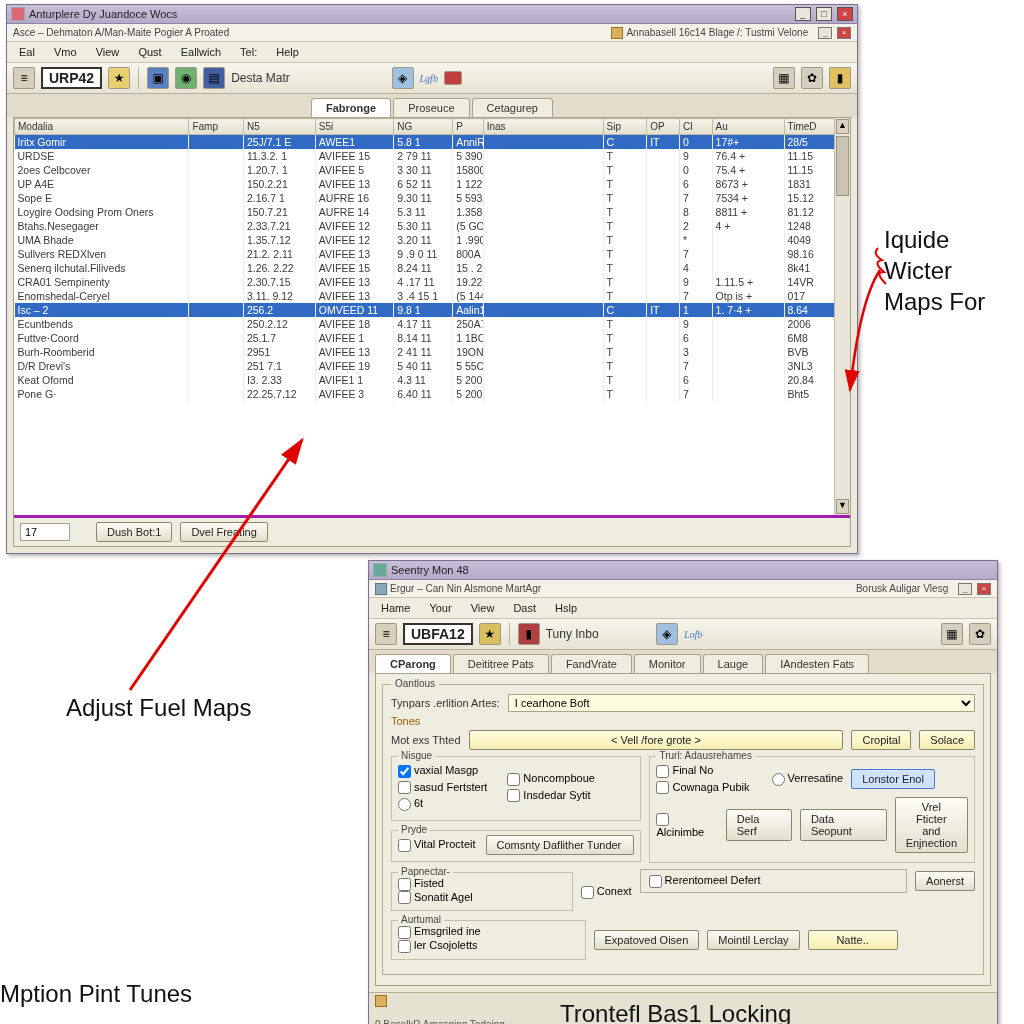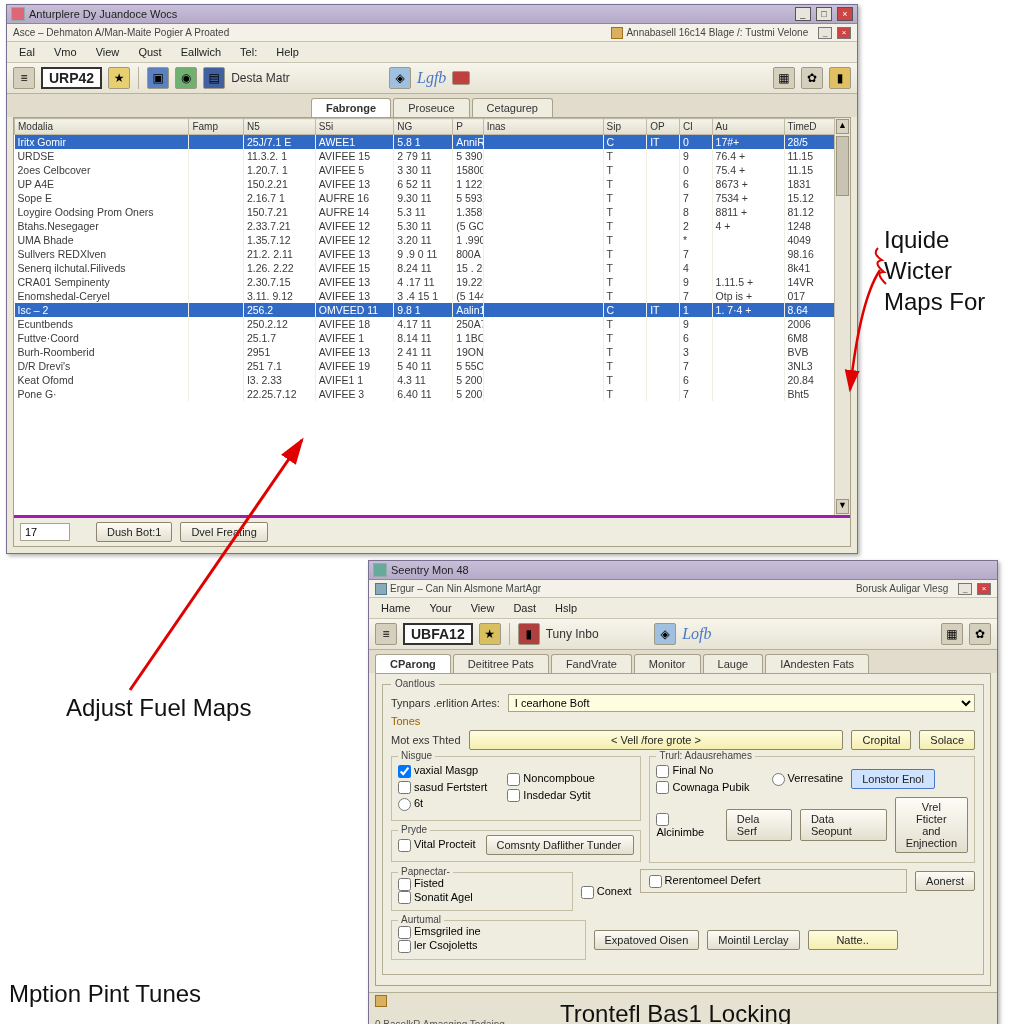--- a/index.html
+++ b/index.html
@@ -75,21 +75,21 @@
     border: 2px solid #333;
     padding: 1px 6px;
     font-weight: bold;
     font-size: 14px;
     background: #fff;
     color: #222;
     font-family: Arial, sans-serif;
   }
   .toolbar .sep { width: 1px; height: 22px; background: #b8b29c; margin: 0 2px; }
   .toolbar .label { font-size: 12px; color: #333; }
-  .toolbar .logfb { font-size: 16px; color: #4a78c8; font-style: italic; font-family: "Times New Roman", serif; }
+  .toolbar .logfb { font-size: 10px; color: #4a78c8; font-style: italic; font-family: "Times New Roman", serif; }
   .tabs {
     background: #e1dccb;
     padding: 4px 6px 0 6px;
     display: flex;
     gap: 2px;
   }
   .tab {
     padding: 3px 14px;
     border: 1px solid #a8a28c;
     border-bottom: none;
@@ -765,21 +765,21 @@
   </div>
   <div class="statusbar">
     <span style="width:12px;height:12px;background:#d8b060;display:inline-block;border:1px solid #a07020"></span>
     <span>0 BaselkR Amasging Todaing</span>
     <span>Widign Dirdac</span>
   </div>
 </div>
 
 <div class="annot" style="left:884px; top:224px; width:130px; line-height:1.3">Iquide Wicter Maps For</div>
 <div class="annot" style="left:66px; top:694px;">Adjust Fuel Maps</div>
-<div class="annot" style="left:9px; top:980px;">Mption Pint Tunes</div>
+<div class="annot" style="left:0px; top:980px;">Mption Pint Tunes</div>
 <div class="annot" style="left:560px; top:1000px;">Trontefl Bas1 Locking</div>
 
 <svg class="arrow-red" style="left:0;top:0" width="1024" height="1024">
   <defs>
     <marker id="ah" markerWidth="10" markerHeight="10" refX="8" refY="3" orient="auto">
       <path d="M0,0 L9,3 L0,6 Z" fill="#e00000"></path>
     </marker>
   </defs>
   <line x1="130" y1="690" x2="302" y2="440" stroke="#e00000" stroke-width="3" marker-end="url(#ah)"></line>
   <path d="M880 270 Q 860 300 850 390" stroke="#e00000" stroke-width="2.5" fill="none" marker-end="url(#ah)"></path>

